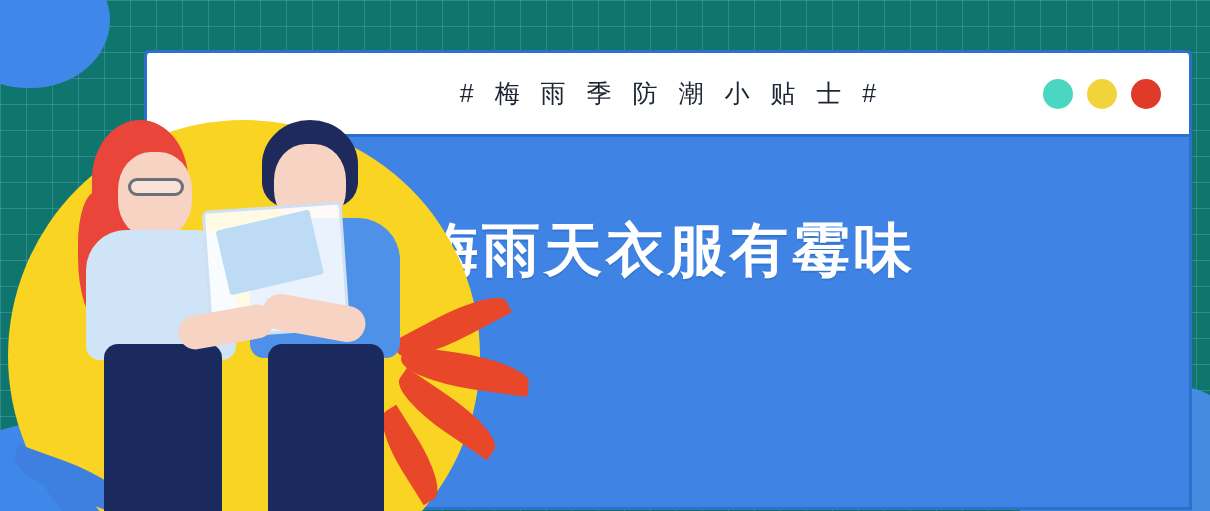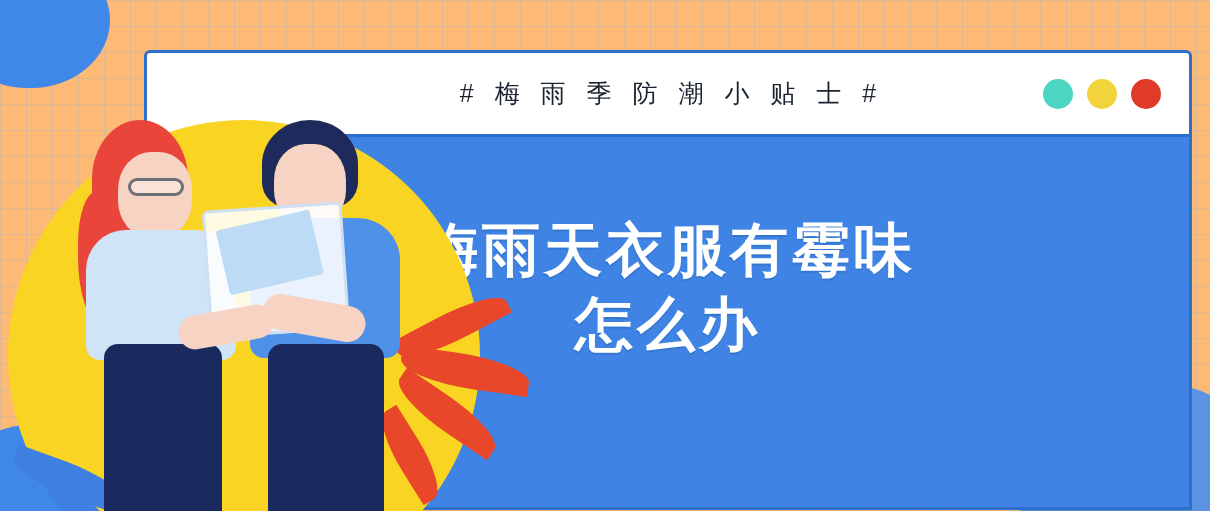--- a/index.html
+++ b/index.html
@@ -4,21 +4,21 @@
 <style>
   * { box-sizing: border-box; margin: 0; padding: 0; }
   html, body {
     width: 1210px; height: 511px;
     overflow: hidden;
     font-family: "Liberation Sans", sans-serif;
   }
   .banner {
     position: relative;
     width: 1210px; height: 511px;
-    background: #fdba74;
+    background: #0f766e;
     overflow: hidden;
   }
   
   .grid-bg {
     position: absolute; inset: 0;
     background-image:
       linear-gradient(to right, rgba(140,180,225,0.28) 1px, transparent 1px),
       linear-gradient(to bottom, rgba(140,180,225,0.28) 1px, transparent 1px);
     background-size: 26px 26px;
   }
@@ -283,21 +283,20 @@
       <div class="dots">
         <span class="dot" style="background:#4ad6c0"></span>
         <span class="dot" style="background:#f3d33c"></span>
         <span class="dot" style="background:#e03a28"></span>
       </div>
     </div>
 
     <div class="body-area">
       <div class="headline">
         <div class="line">梅雨天衣服有霉味</div>
-        <div class="line">怎么办</div>
       </div>
     </div>
 
   </div>
 
   <div class="illustration">
     <div class="circle-yellow"></div>
 
     <div class="leaf leaf-a"></div>
     <div class="leaf leaf-b"></div>

